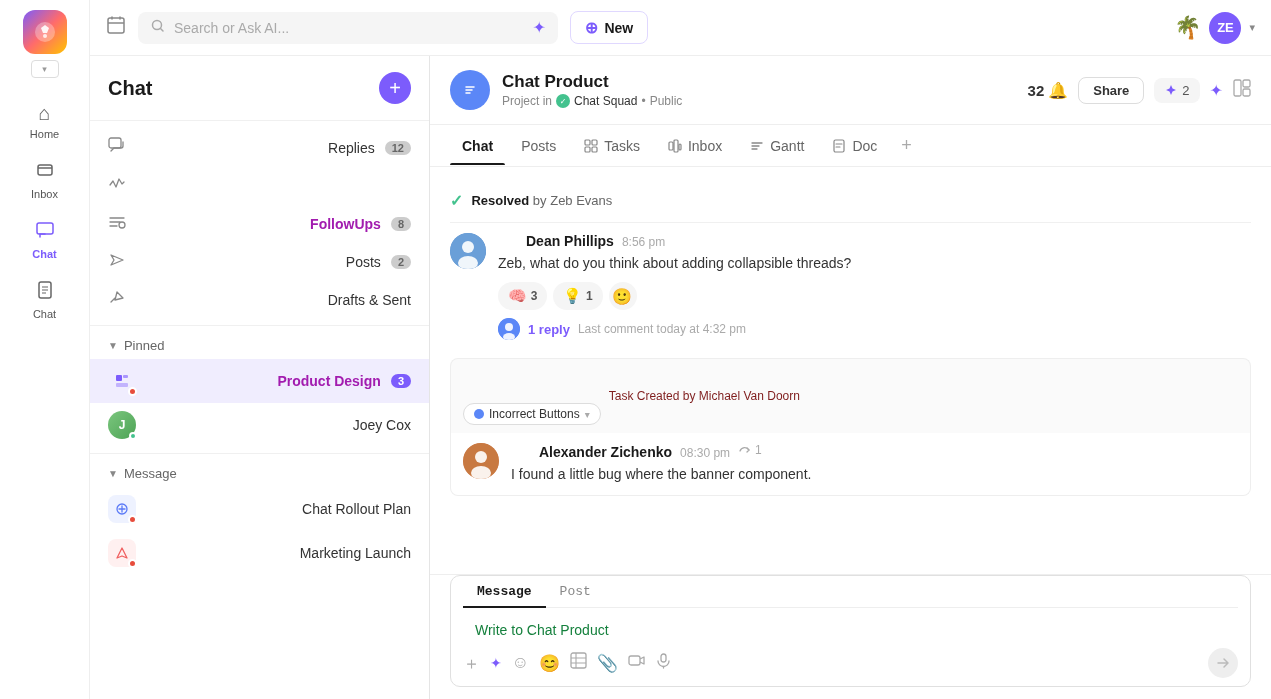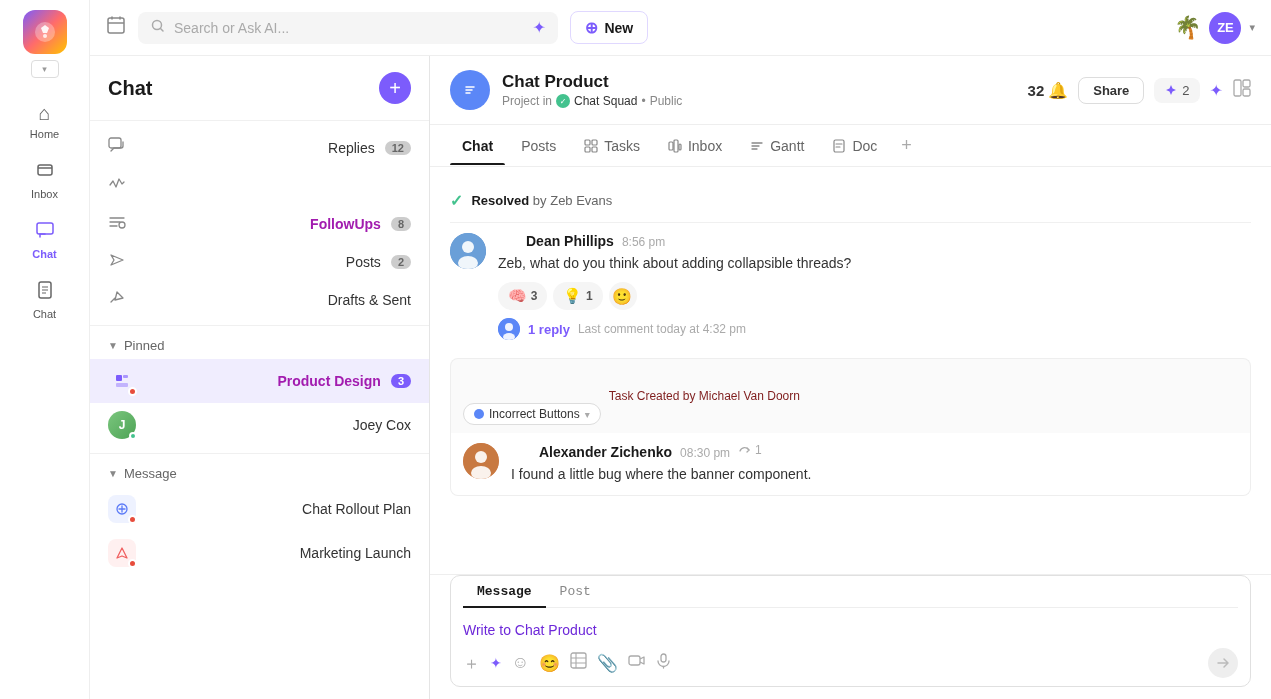--- a/index.html
+++ b/index.html
@@ -668,21 +668,21 @@
         </div>
       </div>
     </div>
 
     <div class="compose-area">
       <div style="border: 1px solid #e0e0e0; border-radius: 10px; padding: 0 12px 8px;">
         <div class="compose-tabs">
           <div class="compose-tab active">Message</div>
           <div class="compose-tab">Post</div>
         </div>
-        <div class="compose-input" style="color:#6d28d9; padding: 6px 0; min-height: 32px; cursor: text;">Write to Chat Product</div>
+        <div class="compose-input" style="color:#15803d; padding: 6px 0; min-height: 32px; cursor: text; margin-left: 12px;">Write to Chat Product</div>
         <div class="compose-toolbar">
           <span class="compose-tool">＋</span>
           <span class="compose-tool" style="color:#7c5cfc; font-size:14px;">✦</span>
           <span class="compose-tool">☺</span>
           <span class="compose-tool">😊</span>
           <span class="compose-tool">
             <svg width="17" height="17" viewBox="0 0 17 17" fill="none">
                 <rect x="1" y="1" width="15" height="15" rx="2" stroke="#aaa" stroke-width="1.3" fill="none"></rect>
                 <path d="M1 6h15M1 11h15M6 1v15" stroke="#aaa" stroke-width="1.1"></path>
               </svg>

